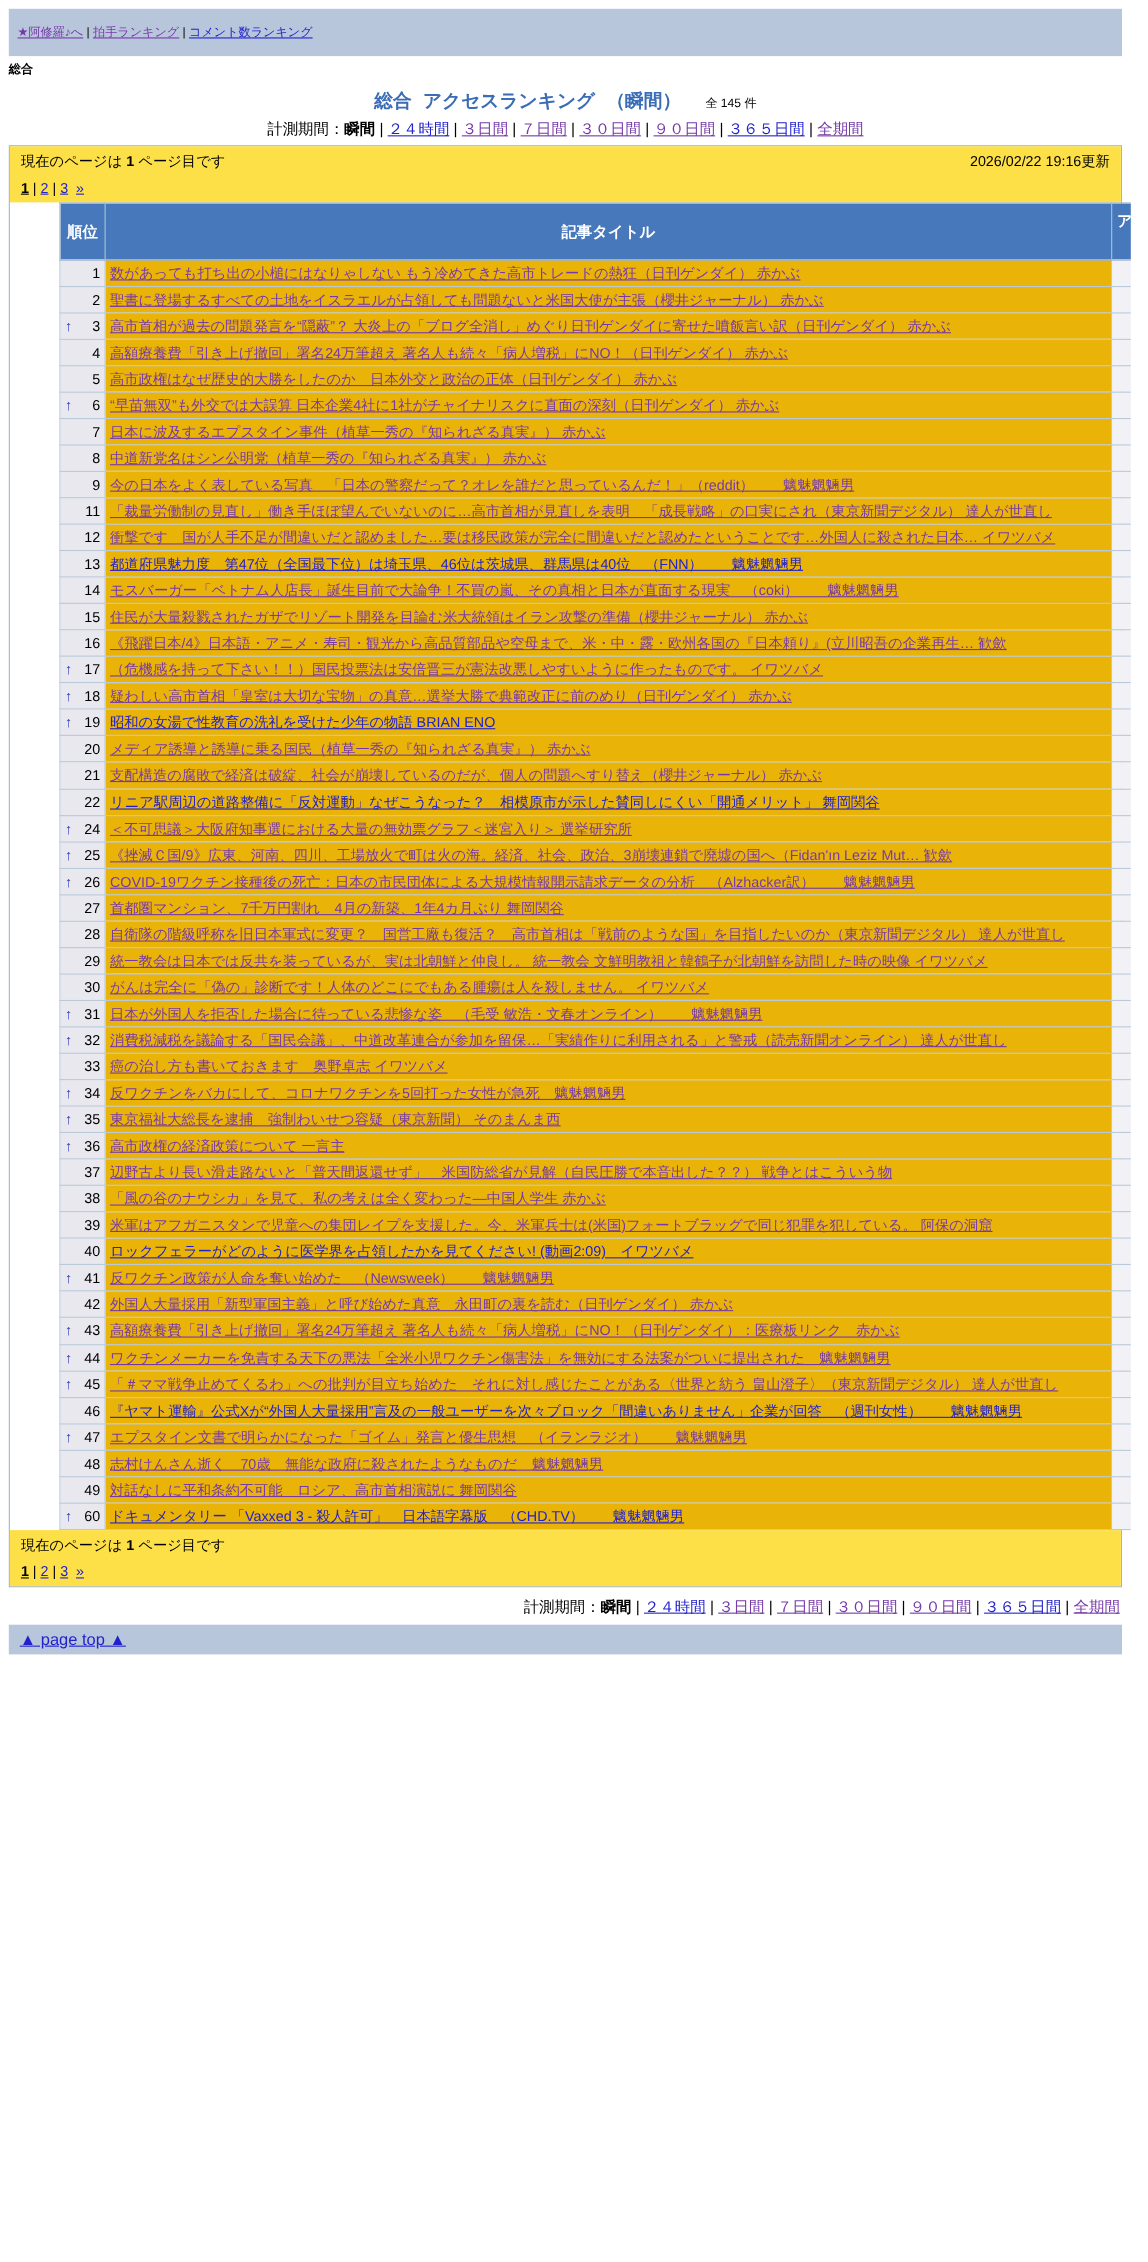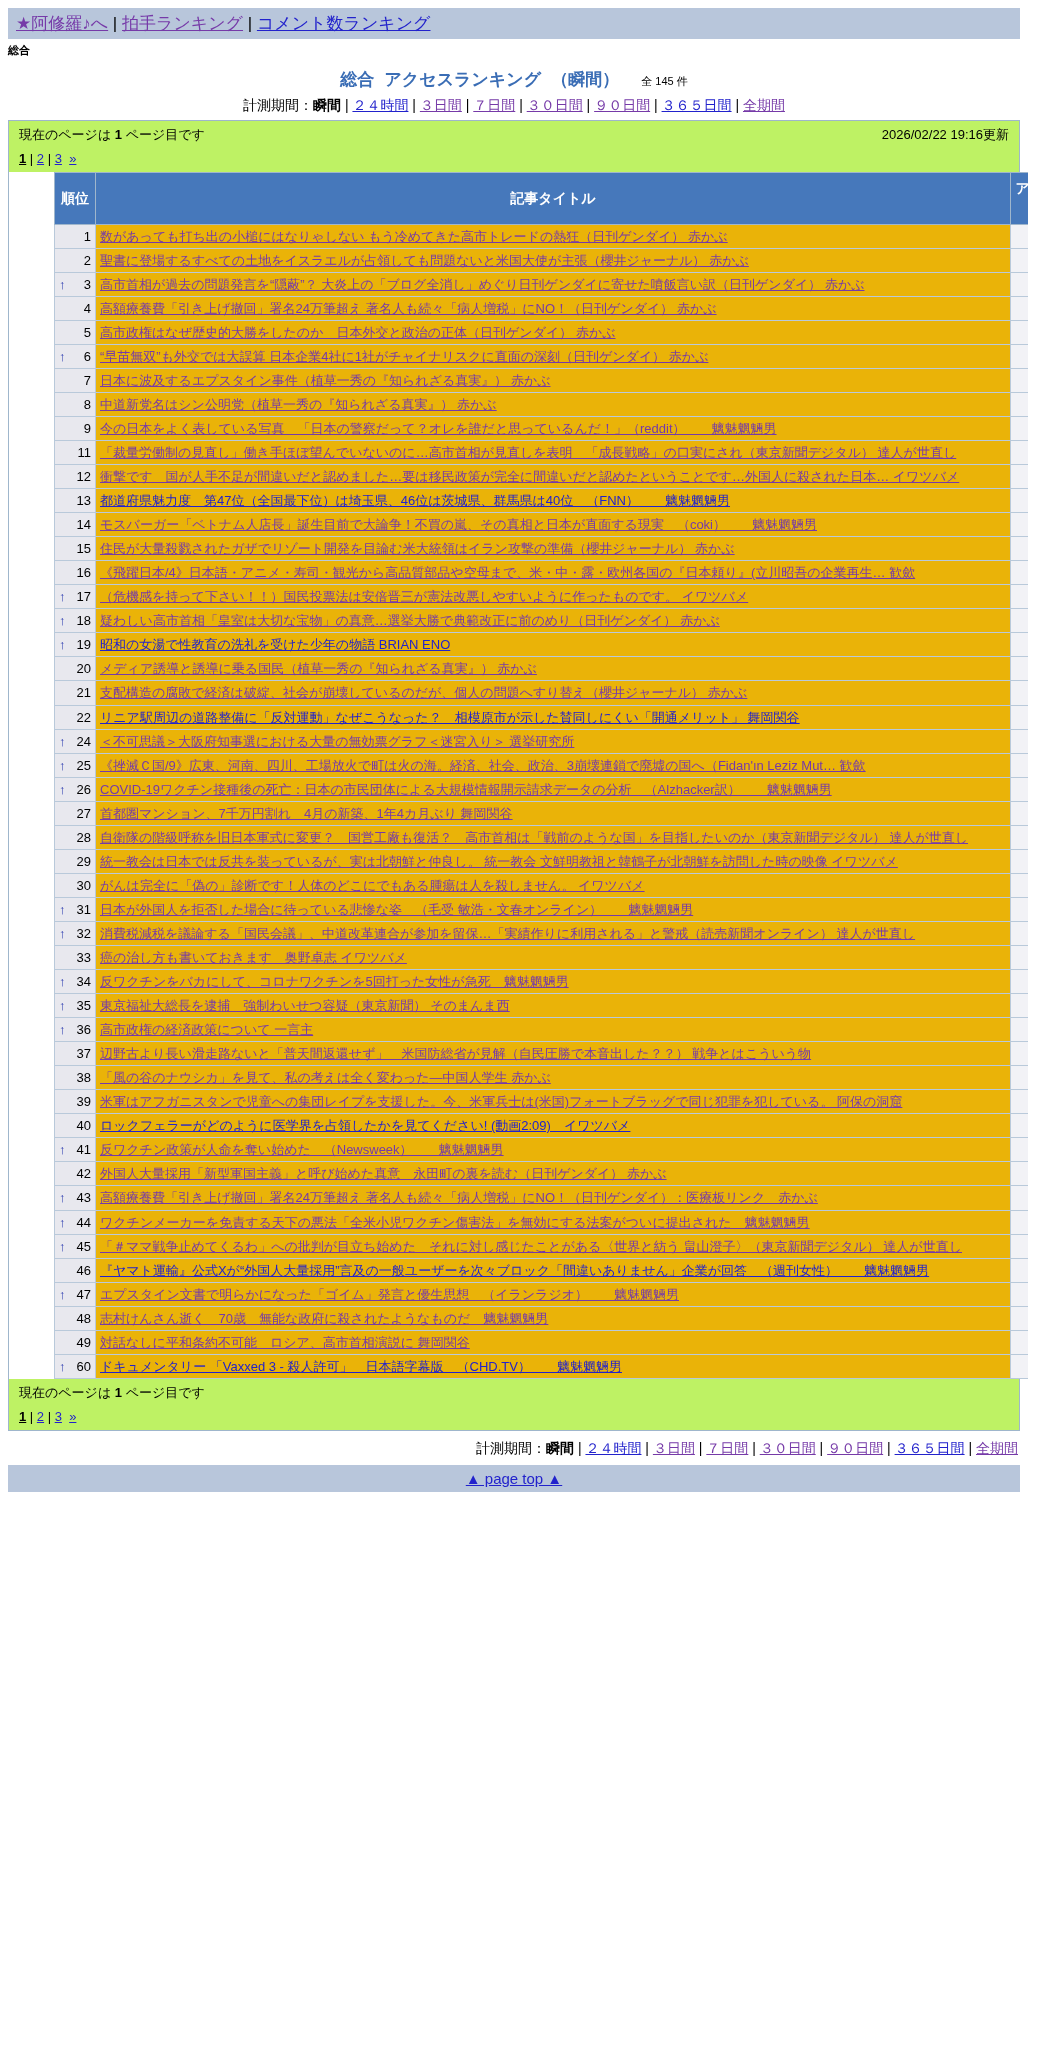--- a/index.html
+++ b/index.html
@@ -1,44 +1,44 @@
 <!DOCTYPE html>
 <html><head>
 <meta charset="utf-8">
 <style>
   html,body{margin:0;padding:0;background:#fff;}
   body{padding:8px;font-family:"Liberation Sans","DejaVu Sans",sans-serif;font-size:13px;color:#000;width:1028px;box-sizing:border-box;}
   a{text-decoration:underline;cursor:pointer;}
   a.lnk{color:#2222cc;}
   a.vis{color:#763aa8;}
   .sep{color:#000;}
-  .topbar{background:#b8c6db;padding:4px 8px;font-size:17px;}
+  .topbar{background:#b8c6db;padding:14px 8px;font-size:11px;}
   .category{font-size:11px;font-weight:bold;padding:4px 0 2px 0;}
   .title-line{text-align:center;margin:8px 0 2px 0;}
   .title-main{color:#3a6db5;font-weight:bold;font-size:17px;font-family:Liberation Mono, monospace;}
   .title-count{font-size:11px;margin-left:22px;}
   .period-line{text-align:center;font-size:14px;margin:6px 0 5px 0;}
   .current-period{font-weight:bold;color:#000;}
   .pag-current{font-weight:bold;color:#000;text-decoration:underline;}
   .container{border:1px solid #9fb6cc;}
-  .infobox{background:#bef264;padding:5px 10px 6px 10px;font-size:13px;}
+  .infobox{background:#fde047;padding:5px 10px 6px 10px;font-size:13px;}
   .infobox .row1{display:flex;justify-content:space-between;}
   .pagination{margin-top:7px;}
   table{width:100%;border-collapse:collapse;table-layout:fixed;margin-left:45px;}
   th{background:#4678bb;color:#fff;font-size:14px;font-weight:bold;padding:5px 2px;border:1px solid #9fb6cc;word-break:break-all;line-height:1.45;}
   th.rank{width:36px;}
   th.access{width:48px;}
   td{border:1px solid #b9c9da;padding:1px 4px;font-size:13px;line-height:1.62;vertical-align:middle;}
   td.rank{background:#e8e8ee;padding:1px 4px;}
   .rankwrap{display:flex;justify-content:flex-end;align-items:center;}
   .rankwrap .arr{margin-right:auto;color:#2a3ab0;font-weight:bold;font-size:13px;}
   td.titlec{background:#eab308;}
   td.access{background:#f2f2f6;text-align:center;}
   .bottom-period{text-align:right;font-size:14px;margin:9px 2px 7px 0;}
-  .bottombar{background:#b8c6db;padding:5px 10px;text-align:center;font-size:15px;margin-bottom:8px;}
+  .bottombar{background:#b8c6db;padding:5px 10px;text-align:left;font-size:15px;margin-bottom:8px;}
 </style>
 </head>
 <body>
 
 <div class="topbar">
   <span id="topbar-links"><a href="#" class="vis">★阿修羅♪へ</a><span class="sep"> | </span><a href="#" class="vis">拍手ランキング</a><span class="sep"> | </span><a href="#" class="lnk">コメント数ランキング</a></span>
 </div>
 
 <div class="category">総合</div>
 

